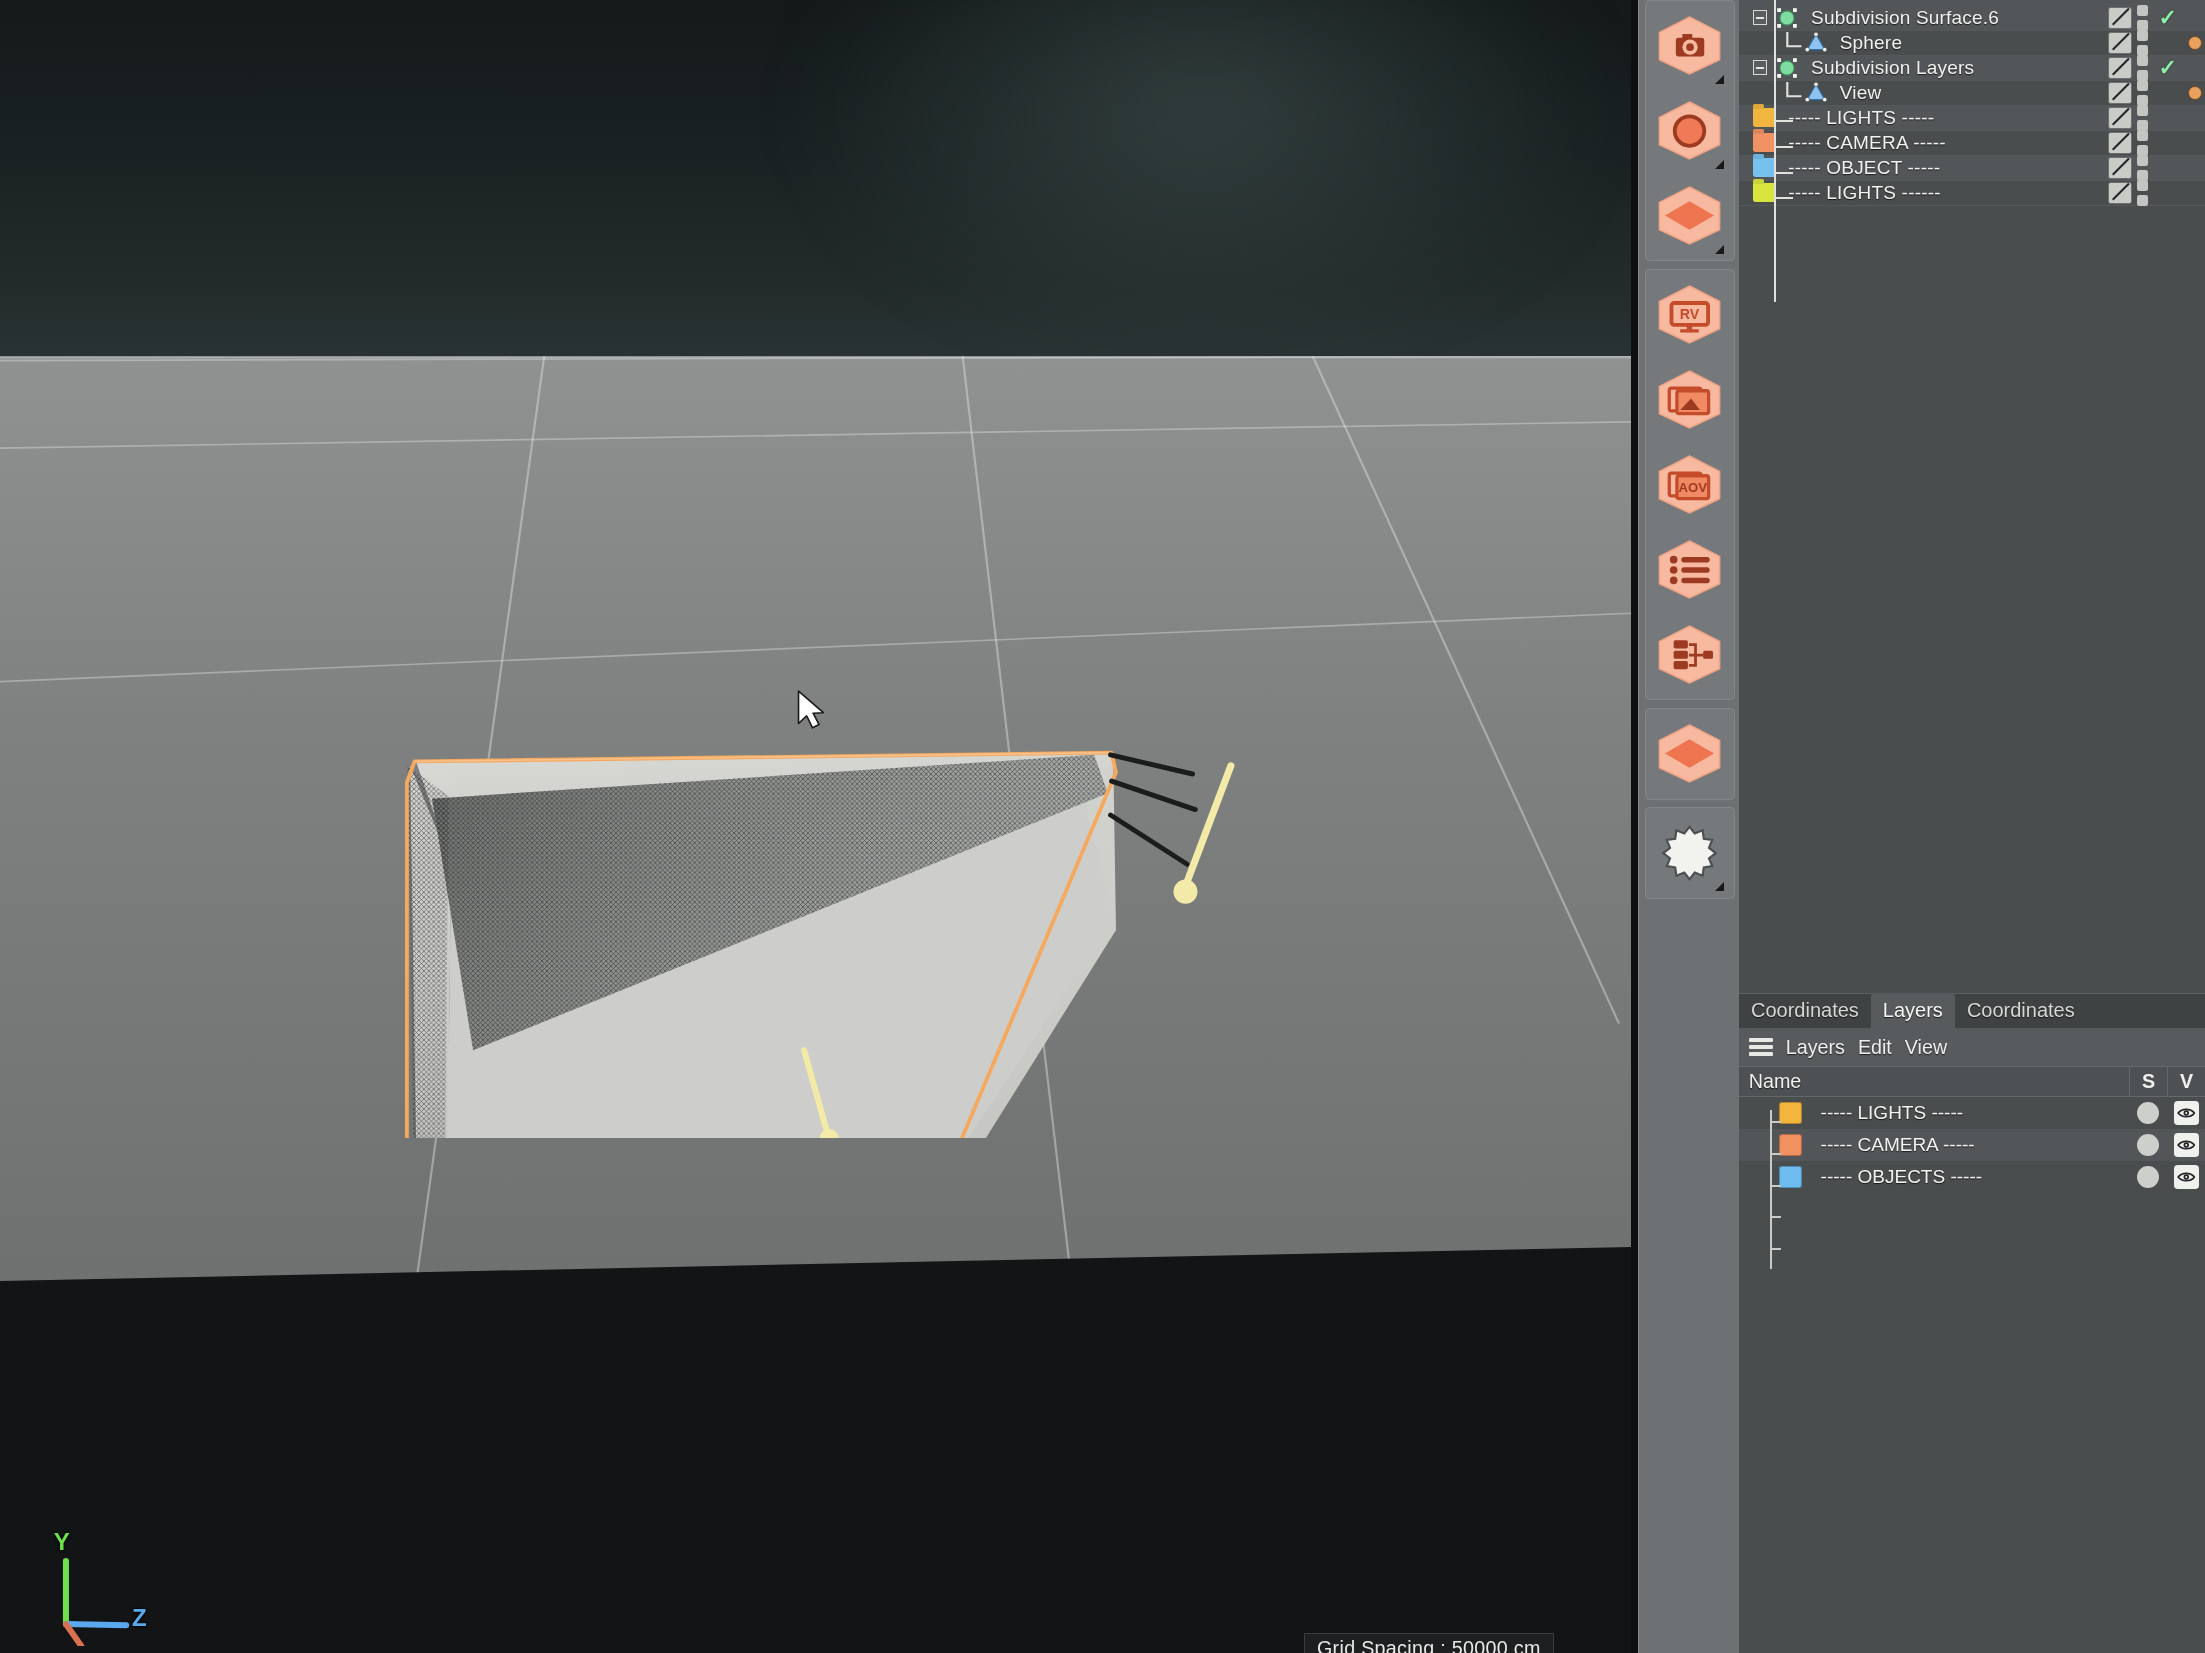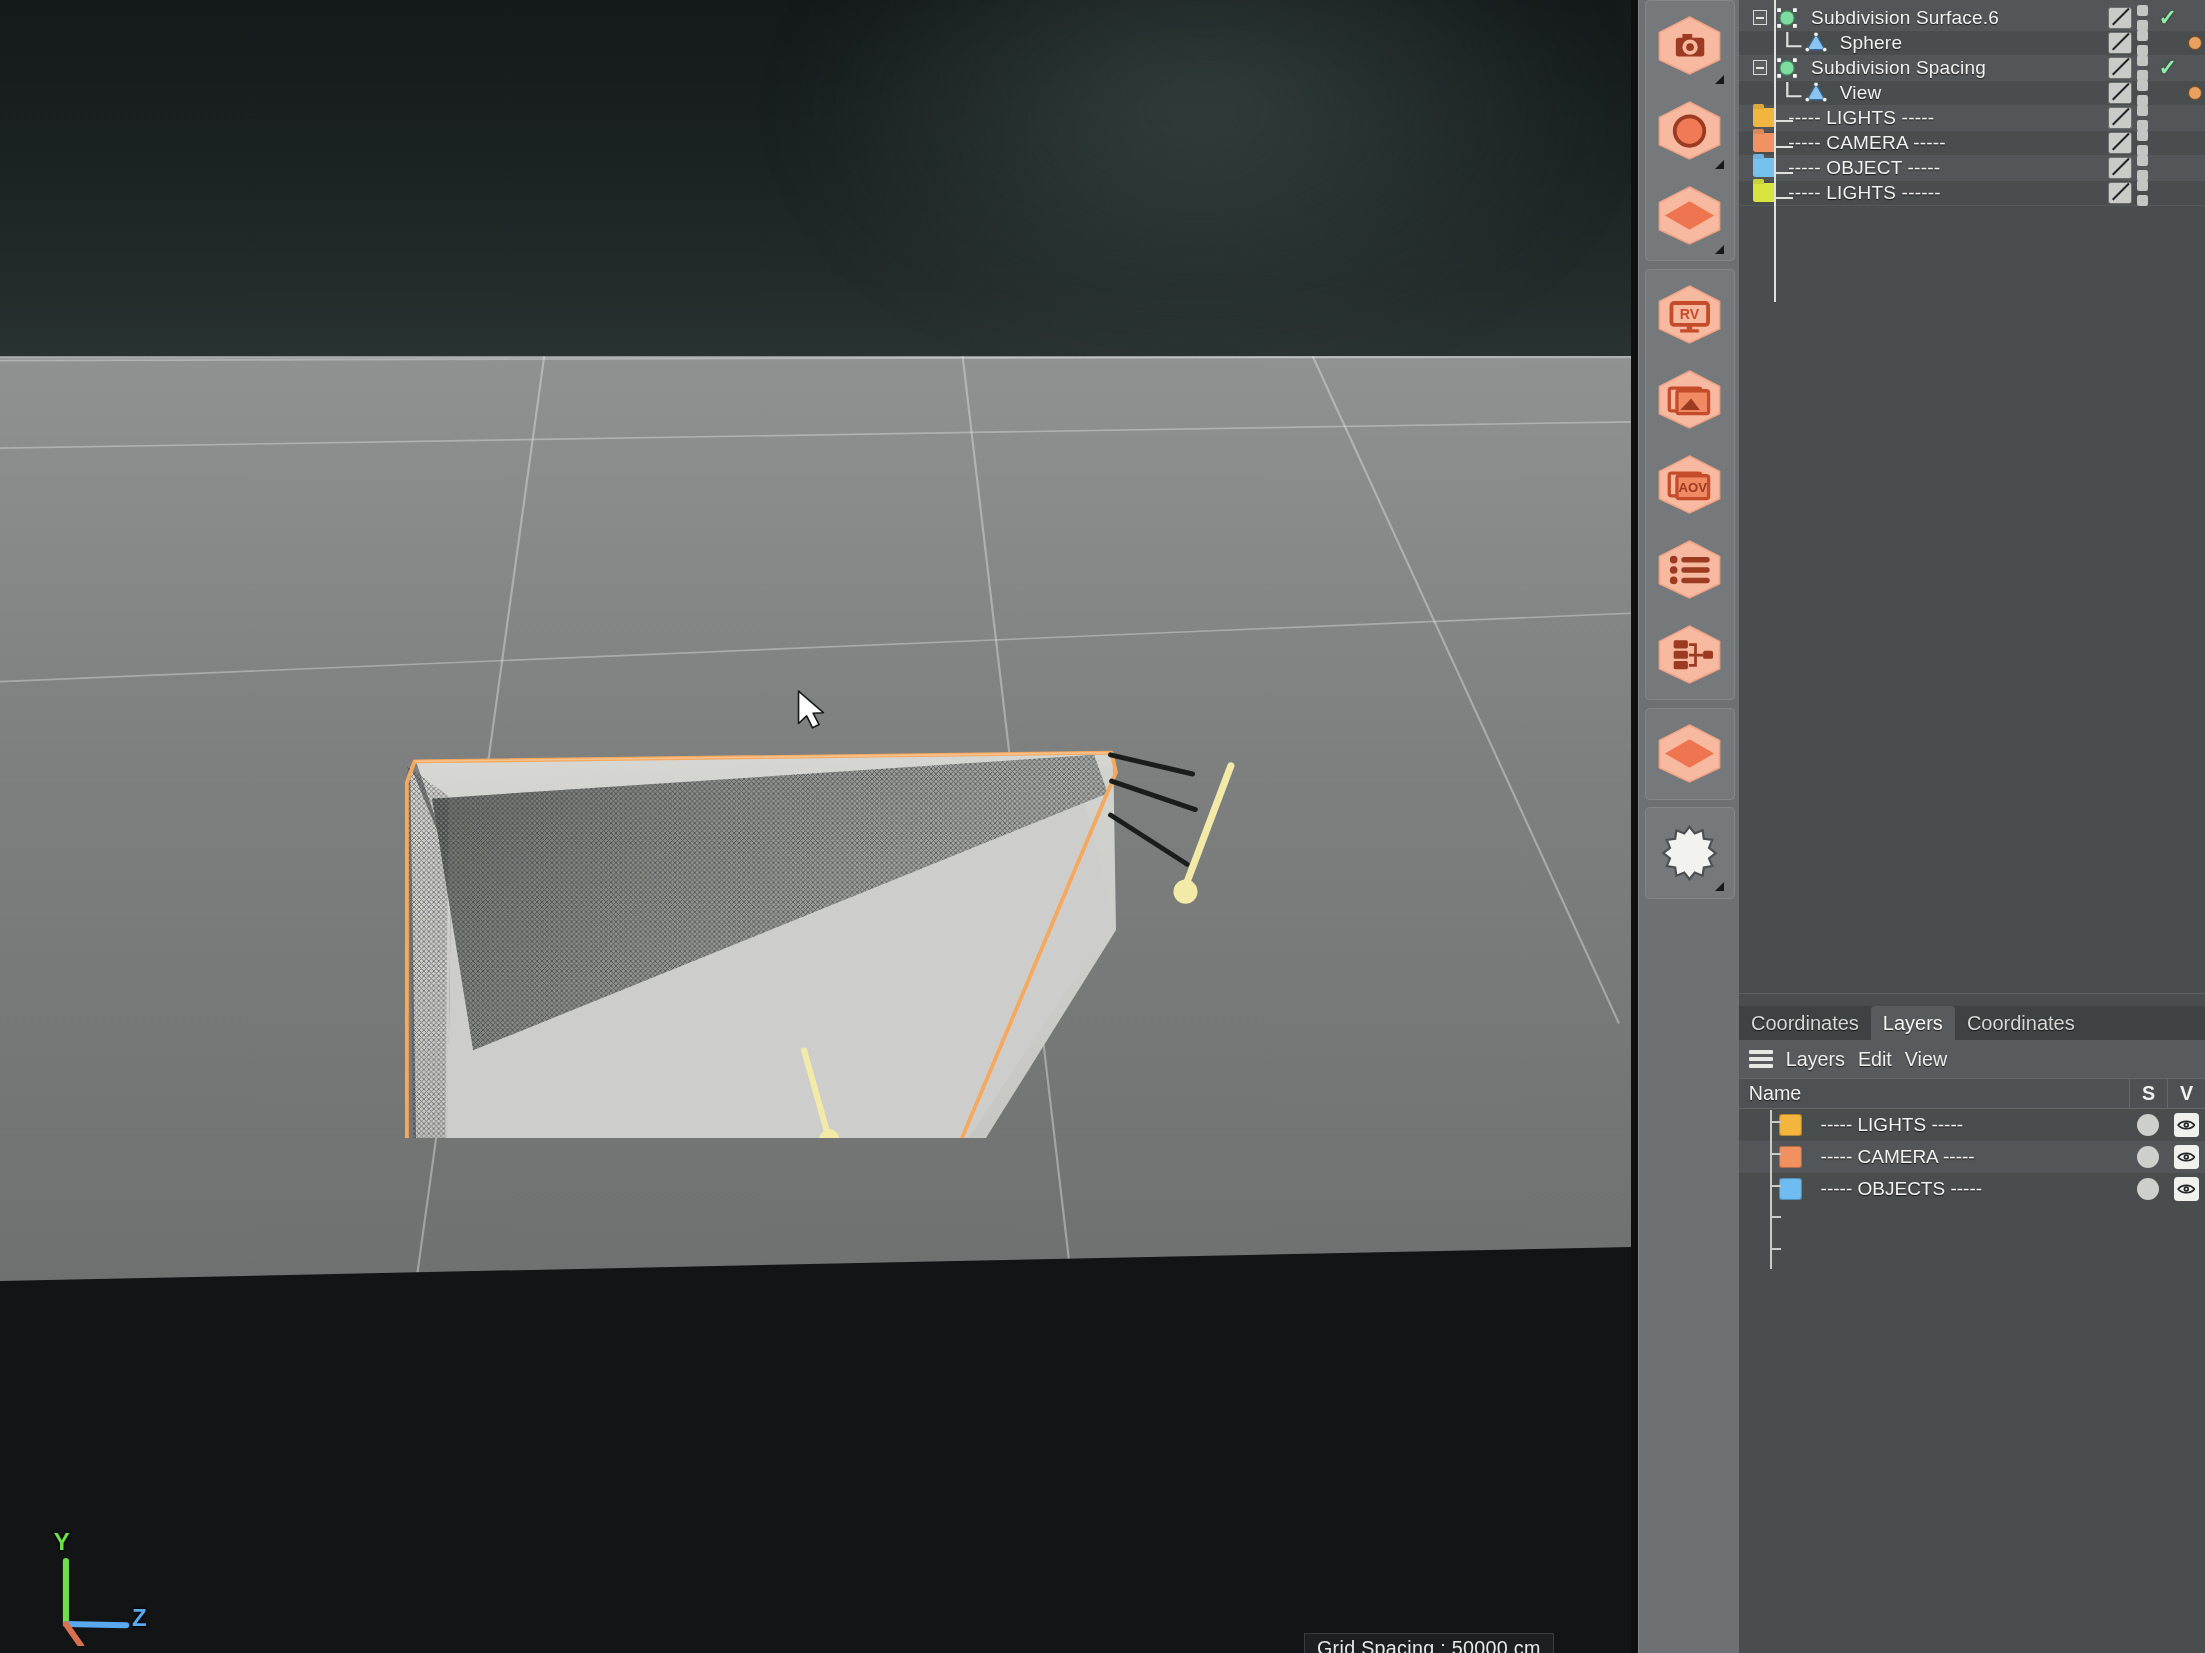--- a/index.html
+++ b/index.html
@@ -81,21 +81,21 @@
   .om-sds { width:24px; height:24px; flex:0 0 auto; }
   .om-poly { width:24px; height:23px; flex:0 0 auto; }
   .om-expand { width:14.2px; height:14.2px; border:1.1px solid #d8dad6; background:#5b5e60;
                position:relative; flex:0 0 auto; }
   .om-expand:after { content:""; position:absolute; left:2.2px; top:5.5px; width:7.7px; height:1.6px;
                background:#e3e5e1; }
 
   
   #layers { position:absolute; left:1739px; top:993px; width:466px; height:661px;
             background:#4a4d4e; border-top:1.6px solid #5d6062; }
-  .tabs { display:flex; height:34px; background:#3f4243; align-items:flex-start;margin-top:12px; }
+  .tabs { display:flex; height:34px; background:#3f4243; align-items:center; }
   .tab { padding:5.5px 12px 6.6px 12px; font-size:20px; color:#d6d8d5; white-space:nowrap;
          text-shadow:0 0.5px 1.1px rgba(0,0,0,.7); }
   .tab.active { background:#585b5d; color:#f6f8f5; border-radius:3.8px 3.8px 0 0; }
   .menubar { display:flex; align-items:center; gap:13px; height:38px; padding-left:9.8px;
              background:#585b5d; }
   .ham { width:24px; height:18.6px; display:flex; flex-direction:column;
          justify-content:space-between; }
   .ham span { display:block; height:3.8px; background:#e6e8e4; border-radius:1.1px; }
   .menu-item { font-size:19.7px; color:#eef0ed; text-shadow:0 0.5px 1.1px rgba(0,0,0,.7); }
   .lay-head { display:flex; height:31px; background:#4e5153; border-top:1.1px solid #65686a;
@@ -385,21 +385,21 @@
           <svg class="om-sds" viewBox="0 0 44 44">
             <circle cx="22" cy="22" r="13" fill="#7fdca0" stroke="#3f8f5c" stroke-width="2"></circle>
             <g fill="#f2f4f0">
               <rect x="4" y="4" width="7" height="7"></rect>
               <rect x="33" y="4" width="7" height="7"></rect>
               <rect x="4" y="33" width="7" height="7"></rect>
               <rect x="33" y="33" width="7" height="7"></rect>
             </g>
           </svg>
           <span style="display:inline-block;width:12px"></span>
-          <span class="om-name">Subdivision Spacing</span>
+          <span class="om-name">Subdivision Layers</span>
           <span class="om-right">
             <span class="om-tagbox"></span>
             <span class="om-dots">
               <i class="om-dot"></i>
               <i class="om-dot"></i>
             </span>
             <span class="om-check">✓</span>
             <span style="width:14.2px;display:inline-block"></span>
           </span>
         </div>

